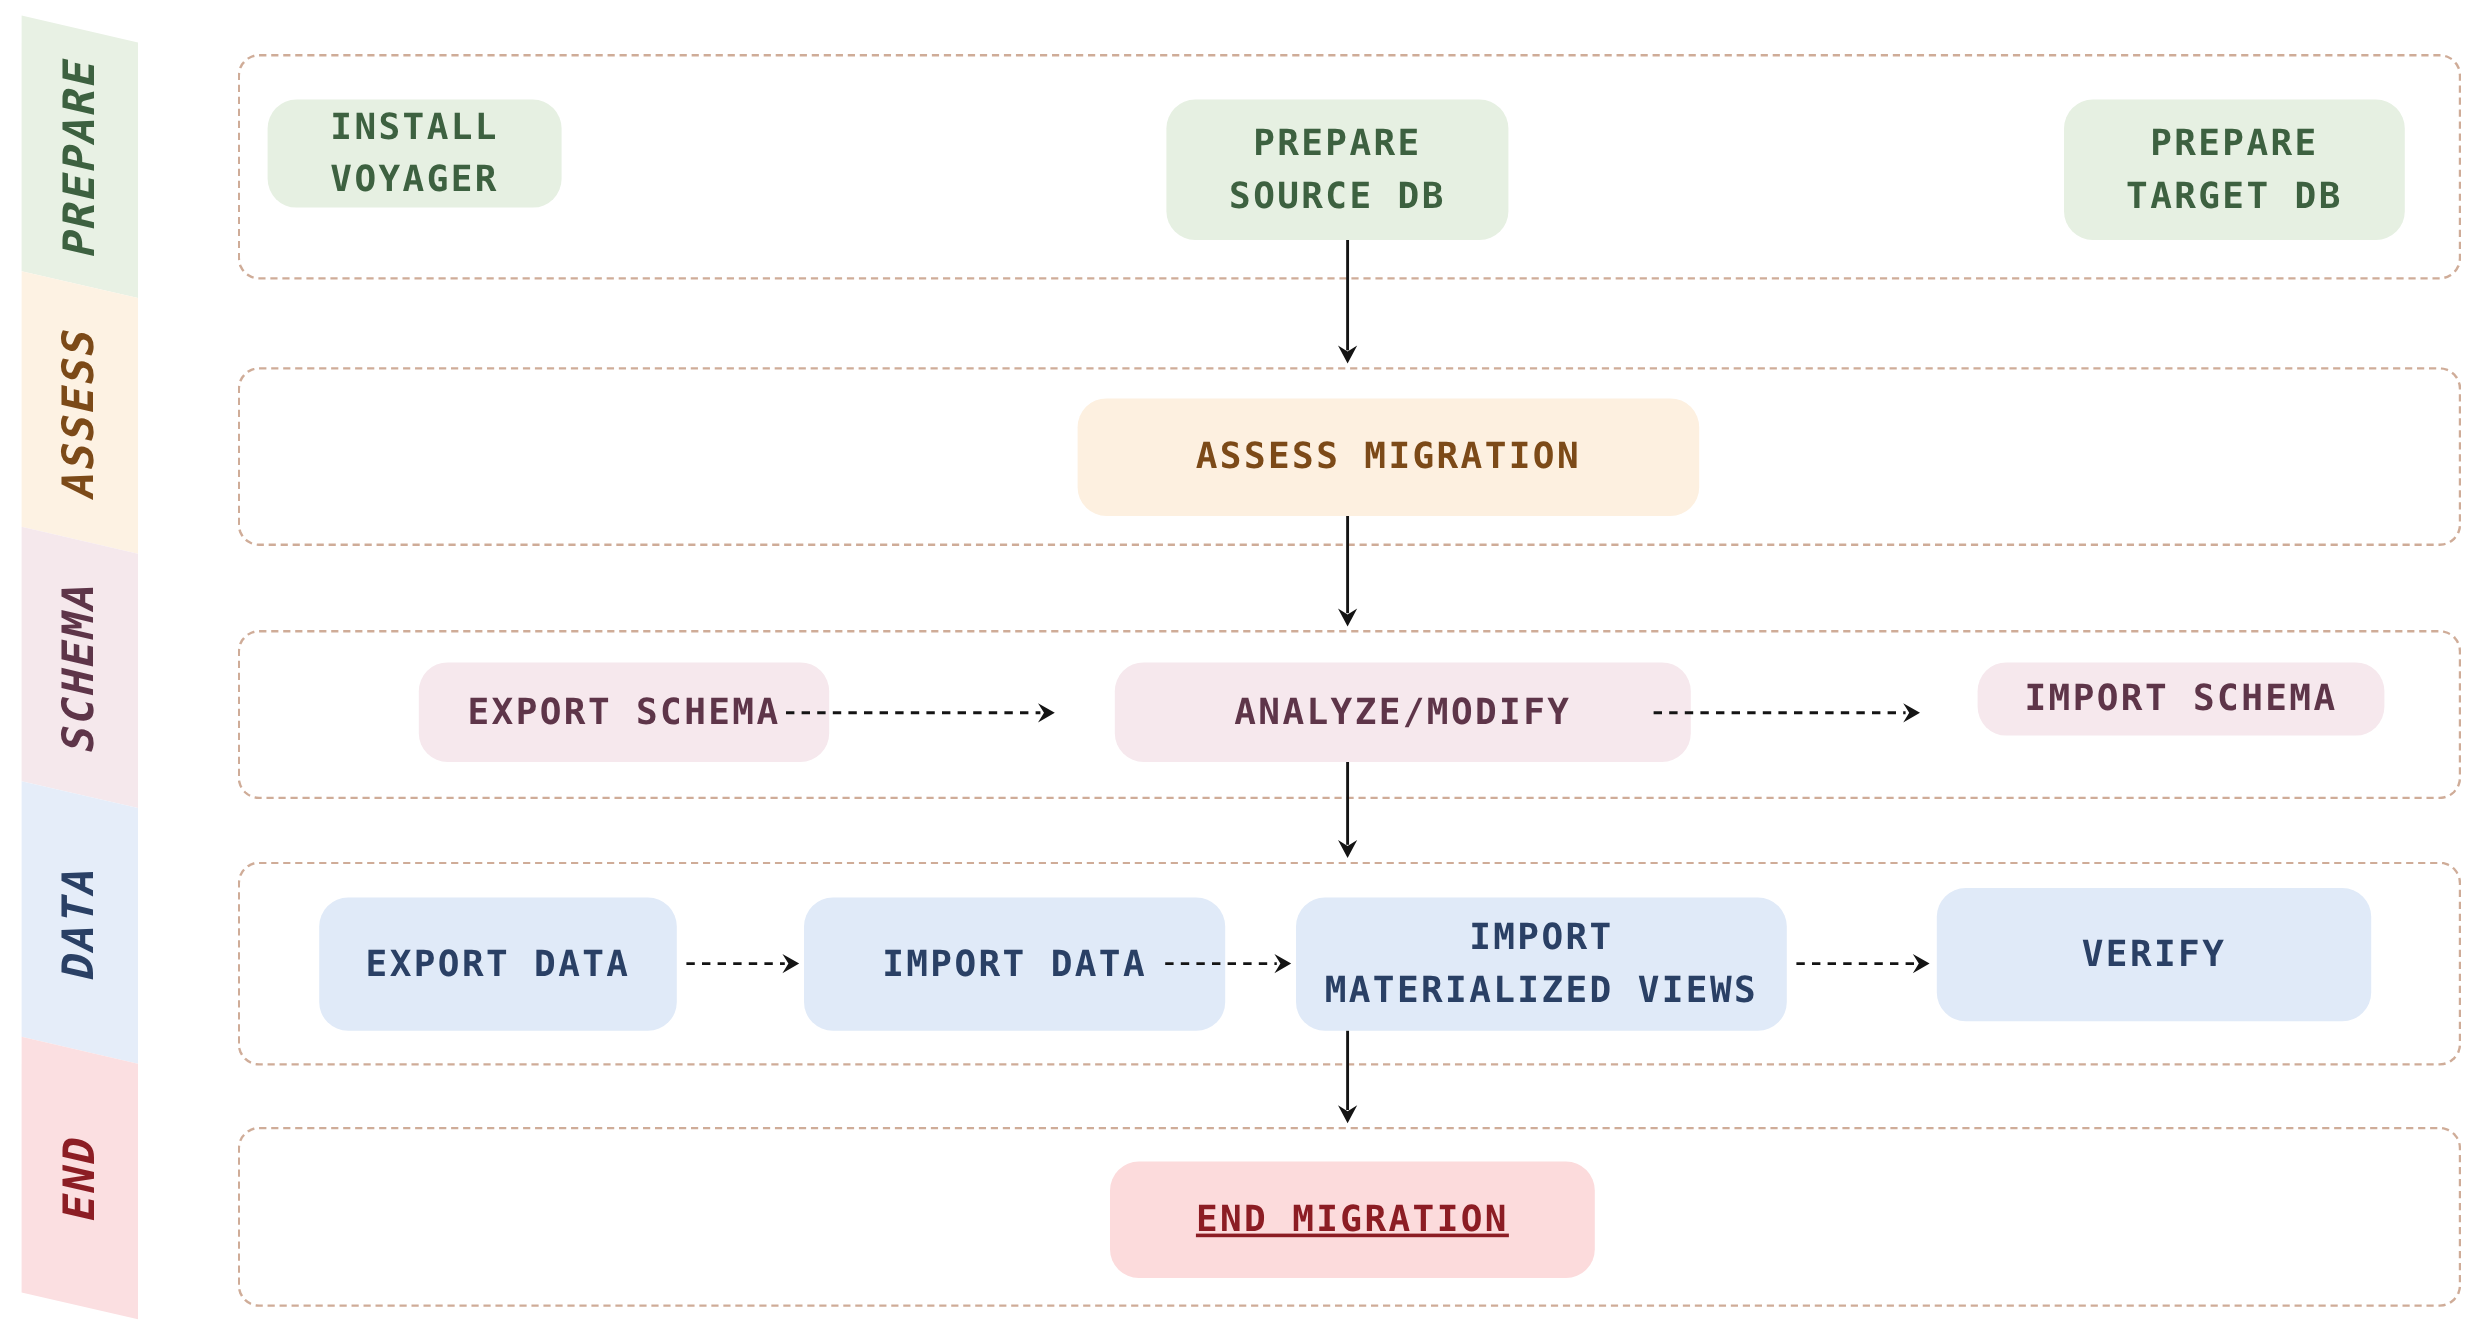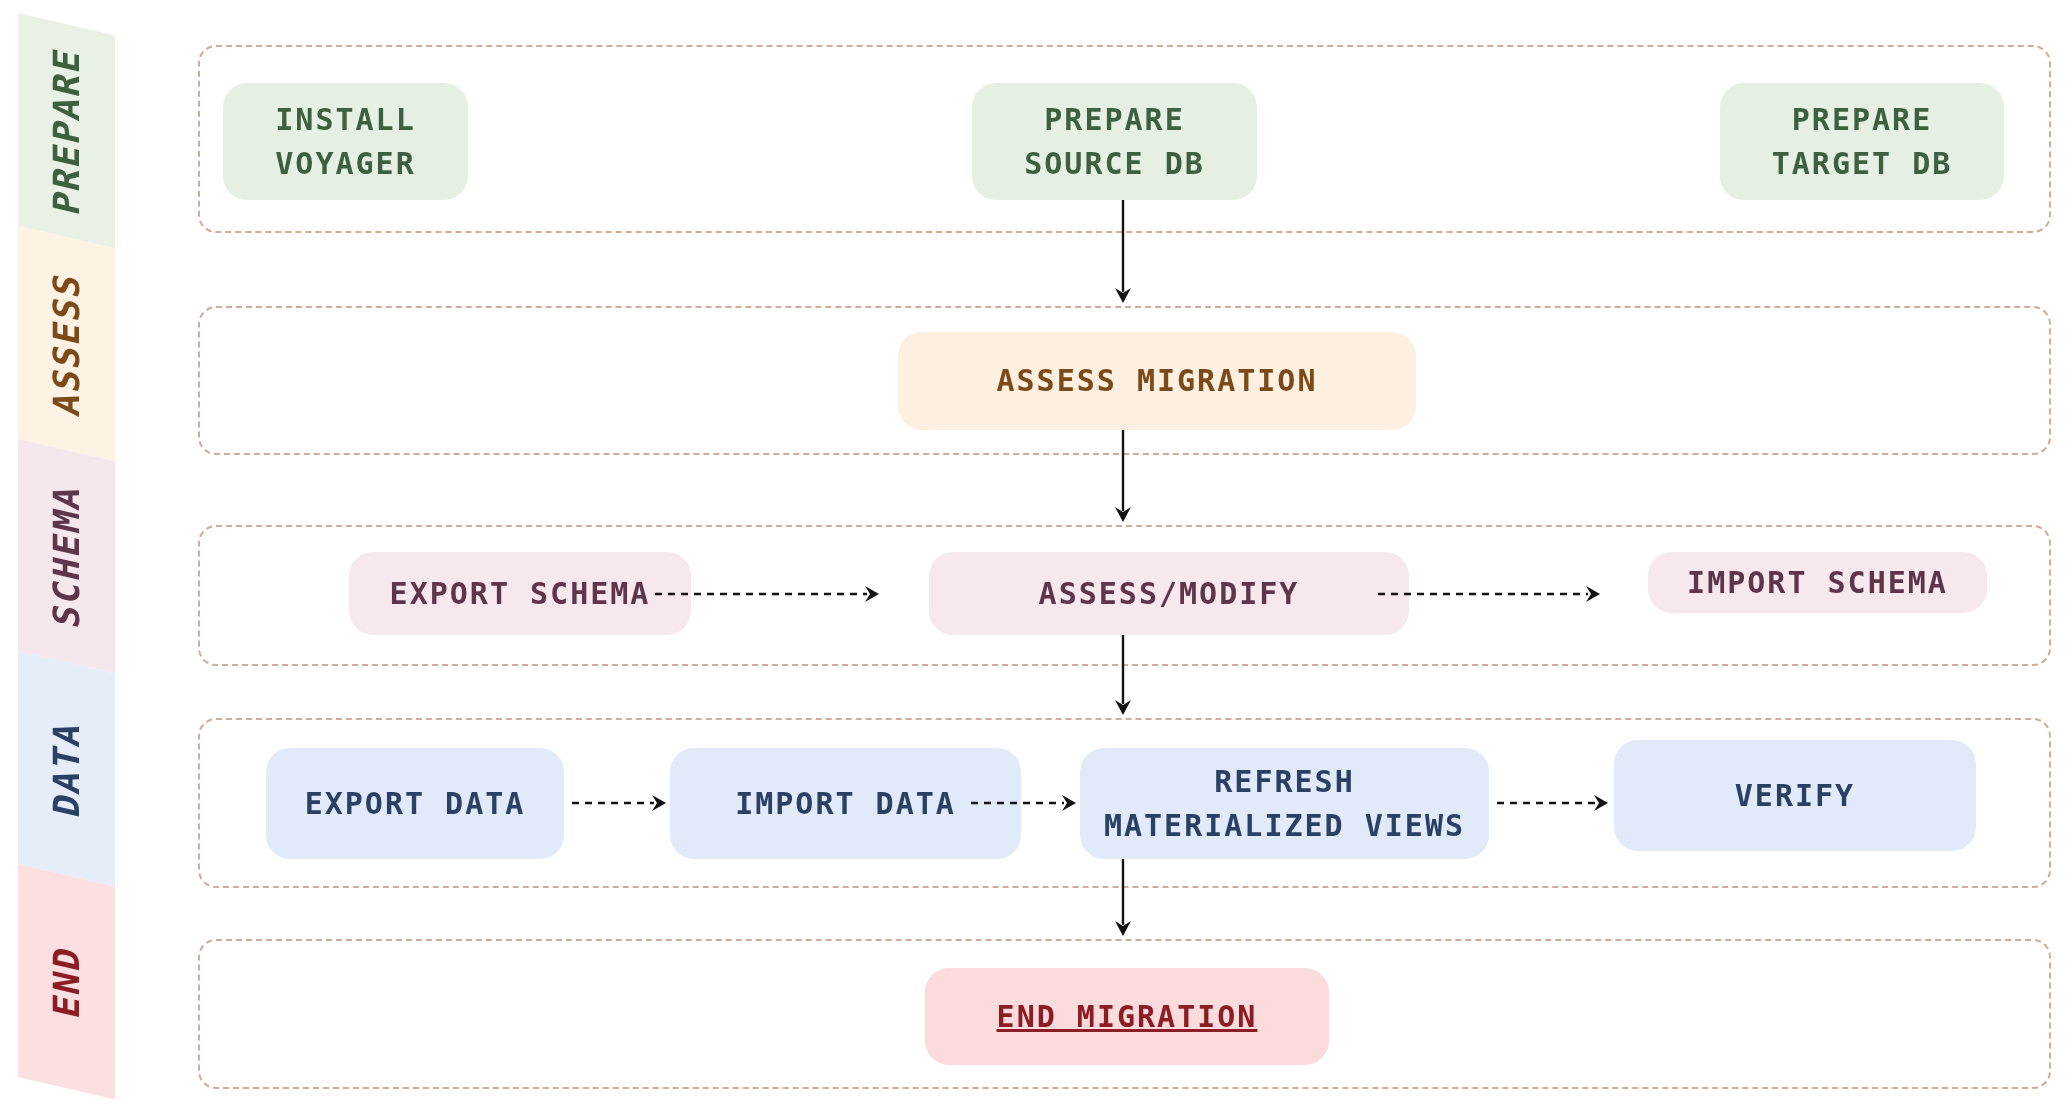--- a/index.html
+++ b/index.html
@@ -69,55 +69,55 @@
       <span class="side-label">END</span>
     </div>
   </div>
 
   <div class="lane" style="top:45px;height:188px"></div>
   <div class="lane" style="top:306px;height:149px"></div>
   <div class="lane" style="top:525px;height:141px"></div>
   <div class="lane" style="top:718px;height:170px"></div>
   <div class="lane" style="top:939px;height:150px"></div>
 
-  <div class="node t-prepare" style="left:223px;top:83px;width:245px;height:117px">
+  <div class="node t-prepare" style="left:223px;top:83px;width:245px;height:90px">
     <span class="node-label">INSTALL
 VOYAGER</span>
   </div>
   <div class="node t-prepare" style="left:972px;top:83px;width:285px;height:117px">
     <span class="node-label">PREPARE
 SOURCE DB</span>
   </div>
   <div class="node t-prepare" style="left:1720px;top:83px;width:284px;height:117px">
     <span class="node-label">PREPARE
 TARGET DB</span>
   </div>
 
   <div class="node t-assess" style="left:874px;top:332px;width:518px;height:98px">
     <span class="node-label">ASSESS MIGRATION</span>
   </div>
 
   <div class="node t-schema" style="left:305px;top:552px;width:342px;height:83px">
     <span class="node-label">EXPORT SCHEMA</span>
   </div>
   <div class="node t-schema" style="left:885px;top:552px;width:480px;height:83px">
-    <span class="node-label">ASSESS/MODIFY</span>
+    <span class="node-label">ANALYZE/MODIFY</span>
   </div>
   <div class="node t-schema" style="left:1604px;top:552px;width:339px;height:61px">
     <span class="node-label">IMPORT SCHEMA</span>
   </div>
 
   <div class="node t-data" style="left:266px;top:748px;width:298px;height:111px">
     <span class="node-label">EXPORT DATA</span>
   </div>
   <div class="node t-data" style="left:670px;top:748px;width:351px;height:111px">
     <span class="node-label">IMPORT DATA</span>
   </div>
   <div class="node t-data" style="left:1080px;top:748px;width:409px;height:111px">
-    <span class="node-label">REFRESH
+    <span class="node-label">IMPORT
 MATERIALIZED VIEWS</span>
   </div>
   <div class="node t-data" style="left:1614px;top:740px;width:362px;height:111px">
     <span class="node-label">VERIFY</span>
   </div>
 
   <div class="node t-end" style="left:925px;top:968px;width:404px;height:97px">
     <span class="node-label">END MIGRATION</span>
   </div>
 

